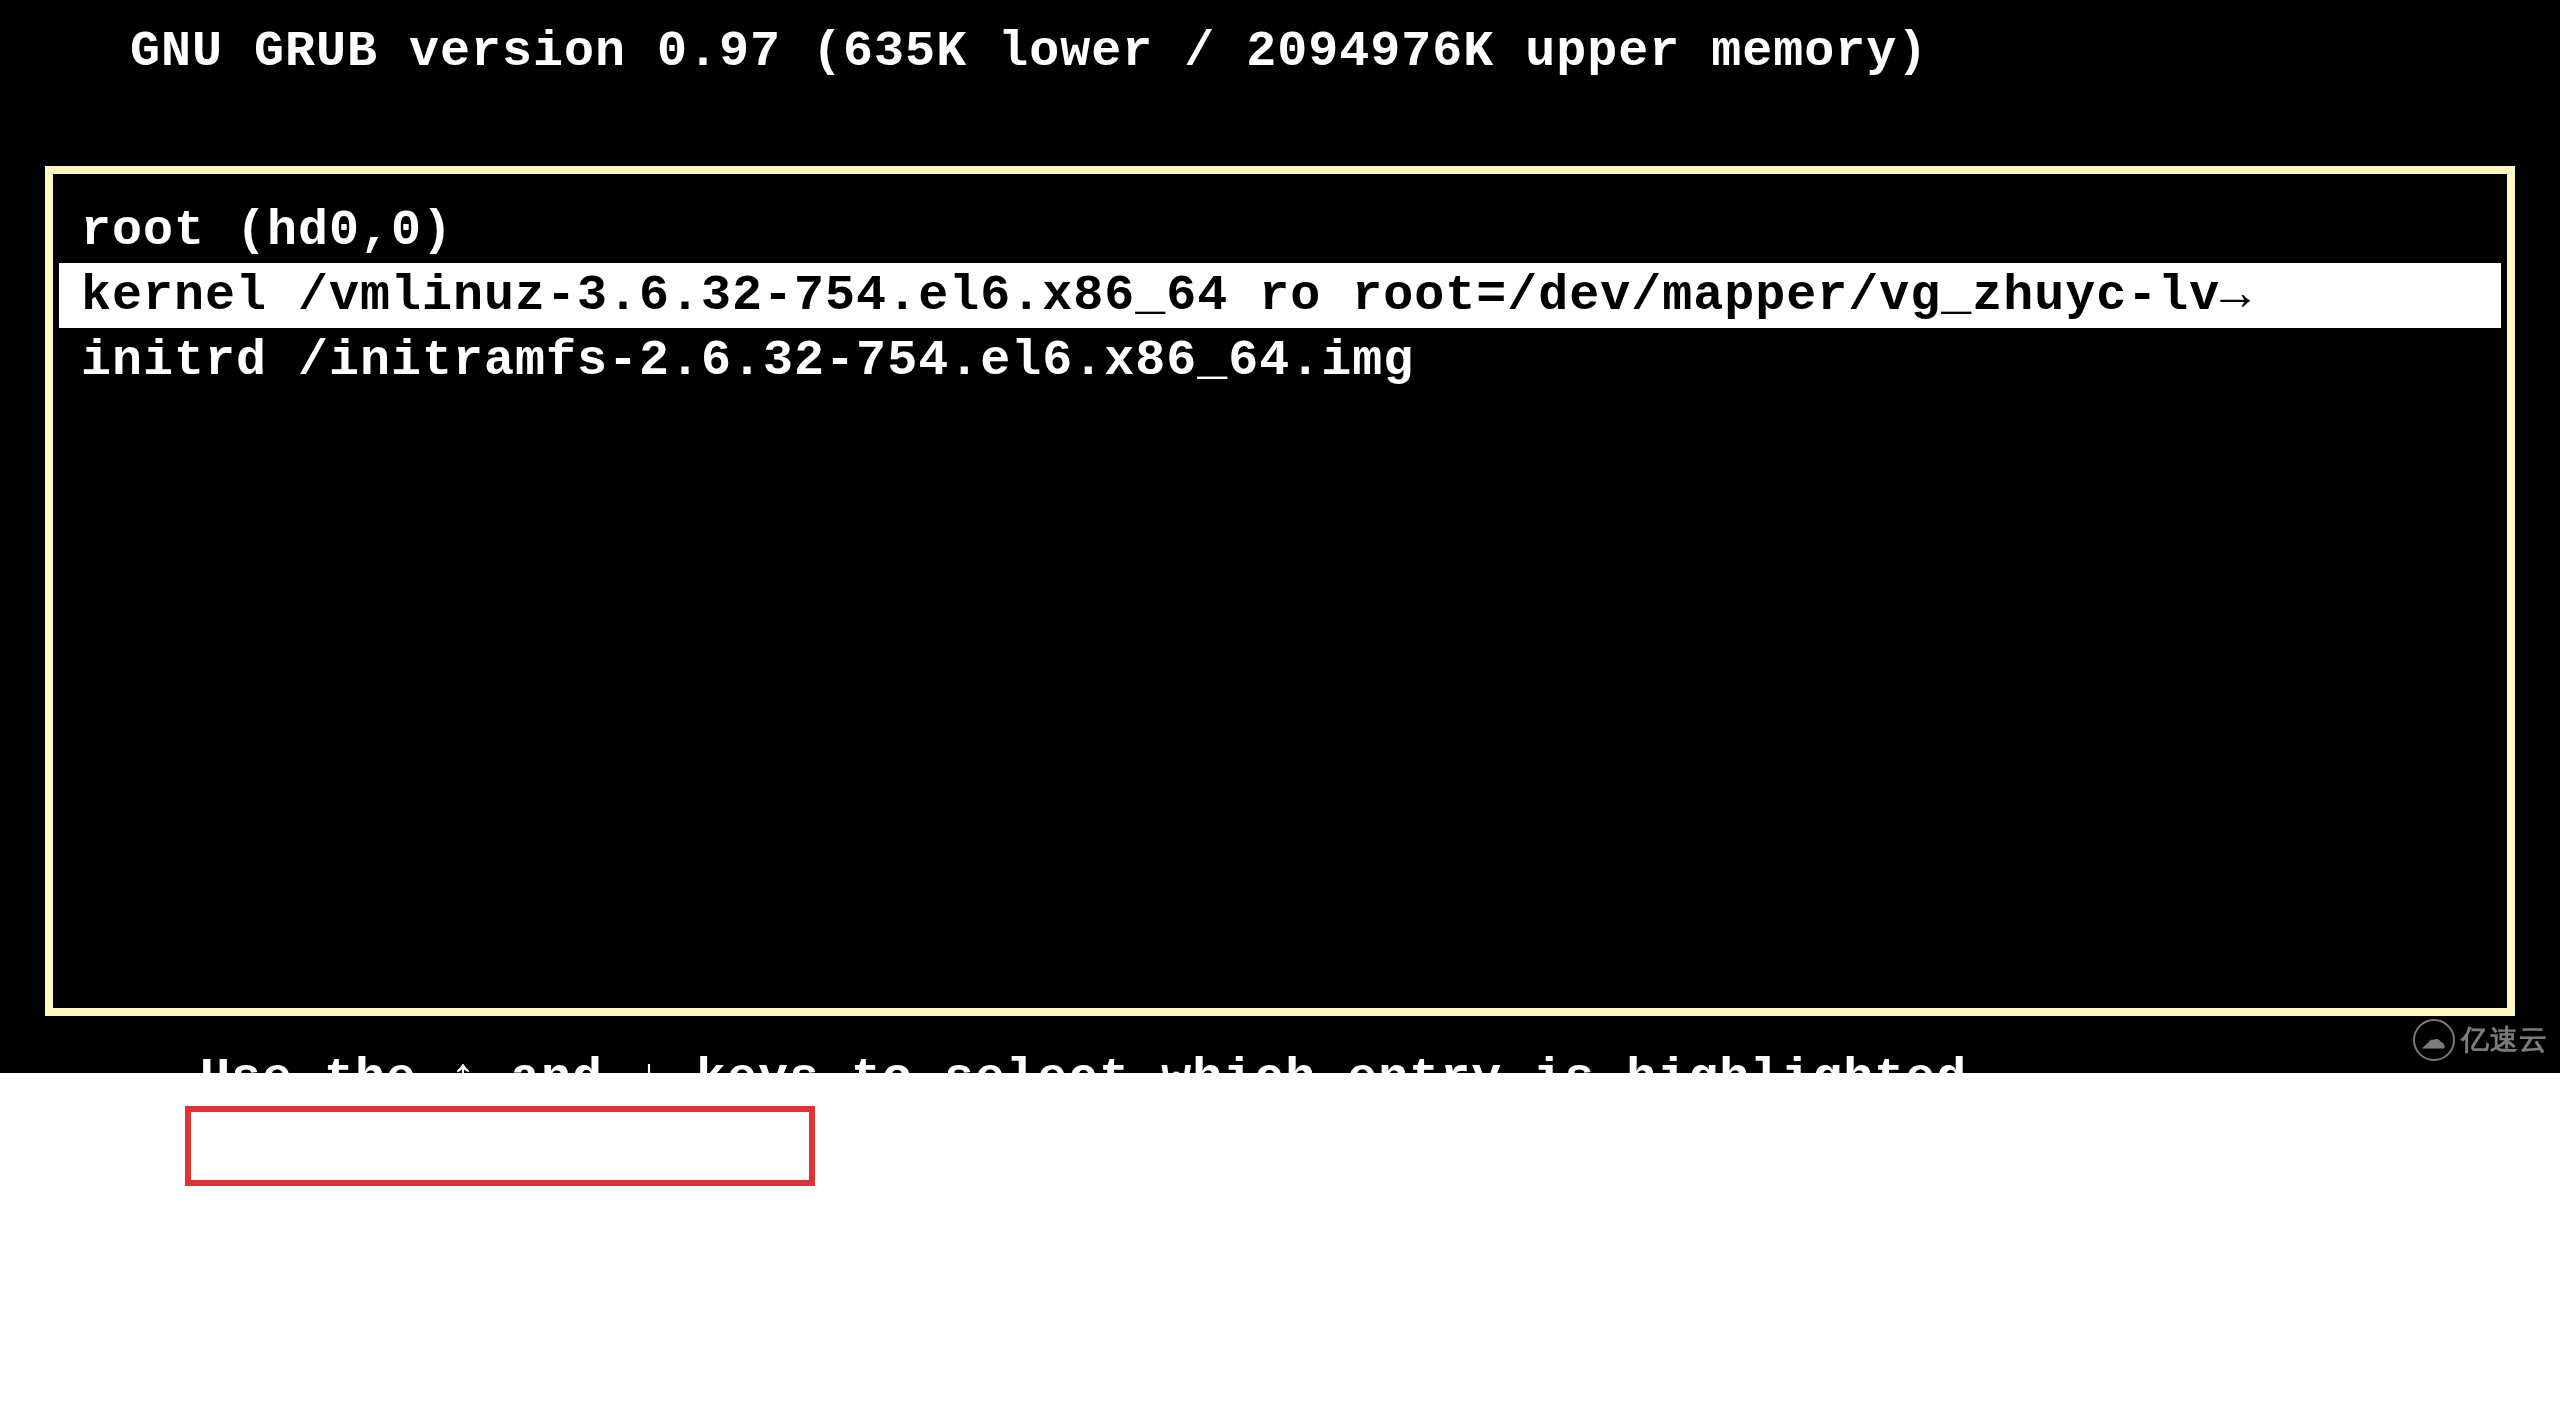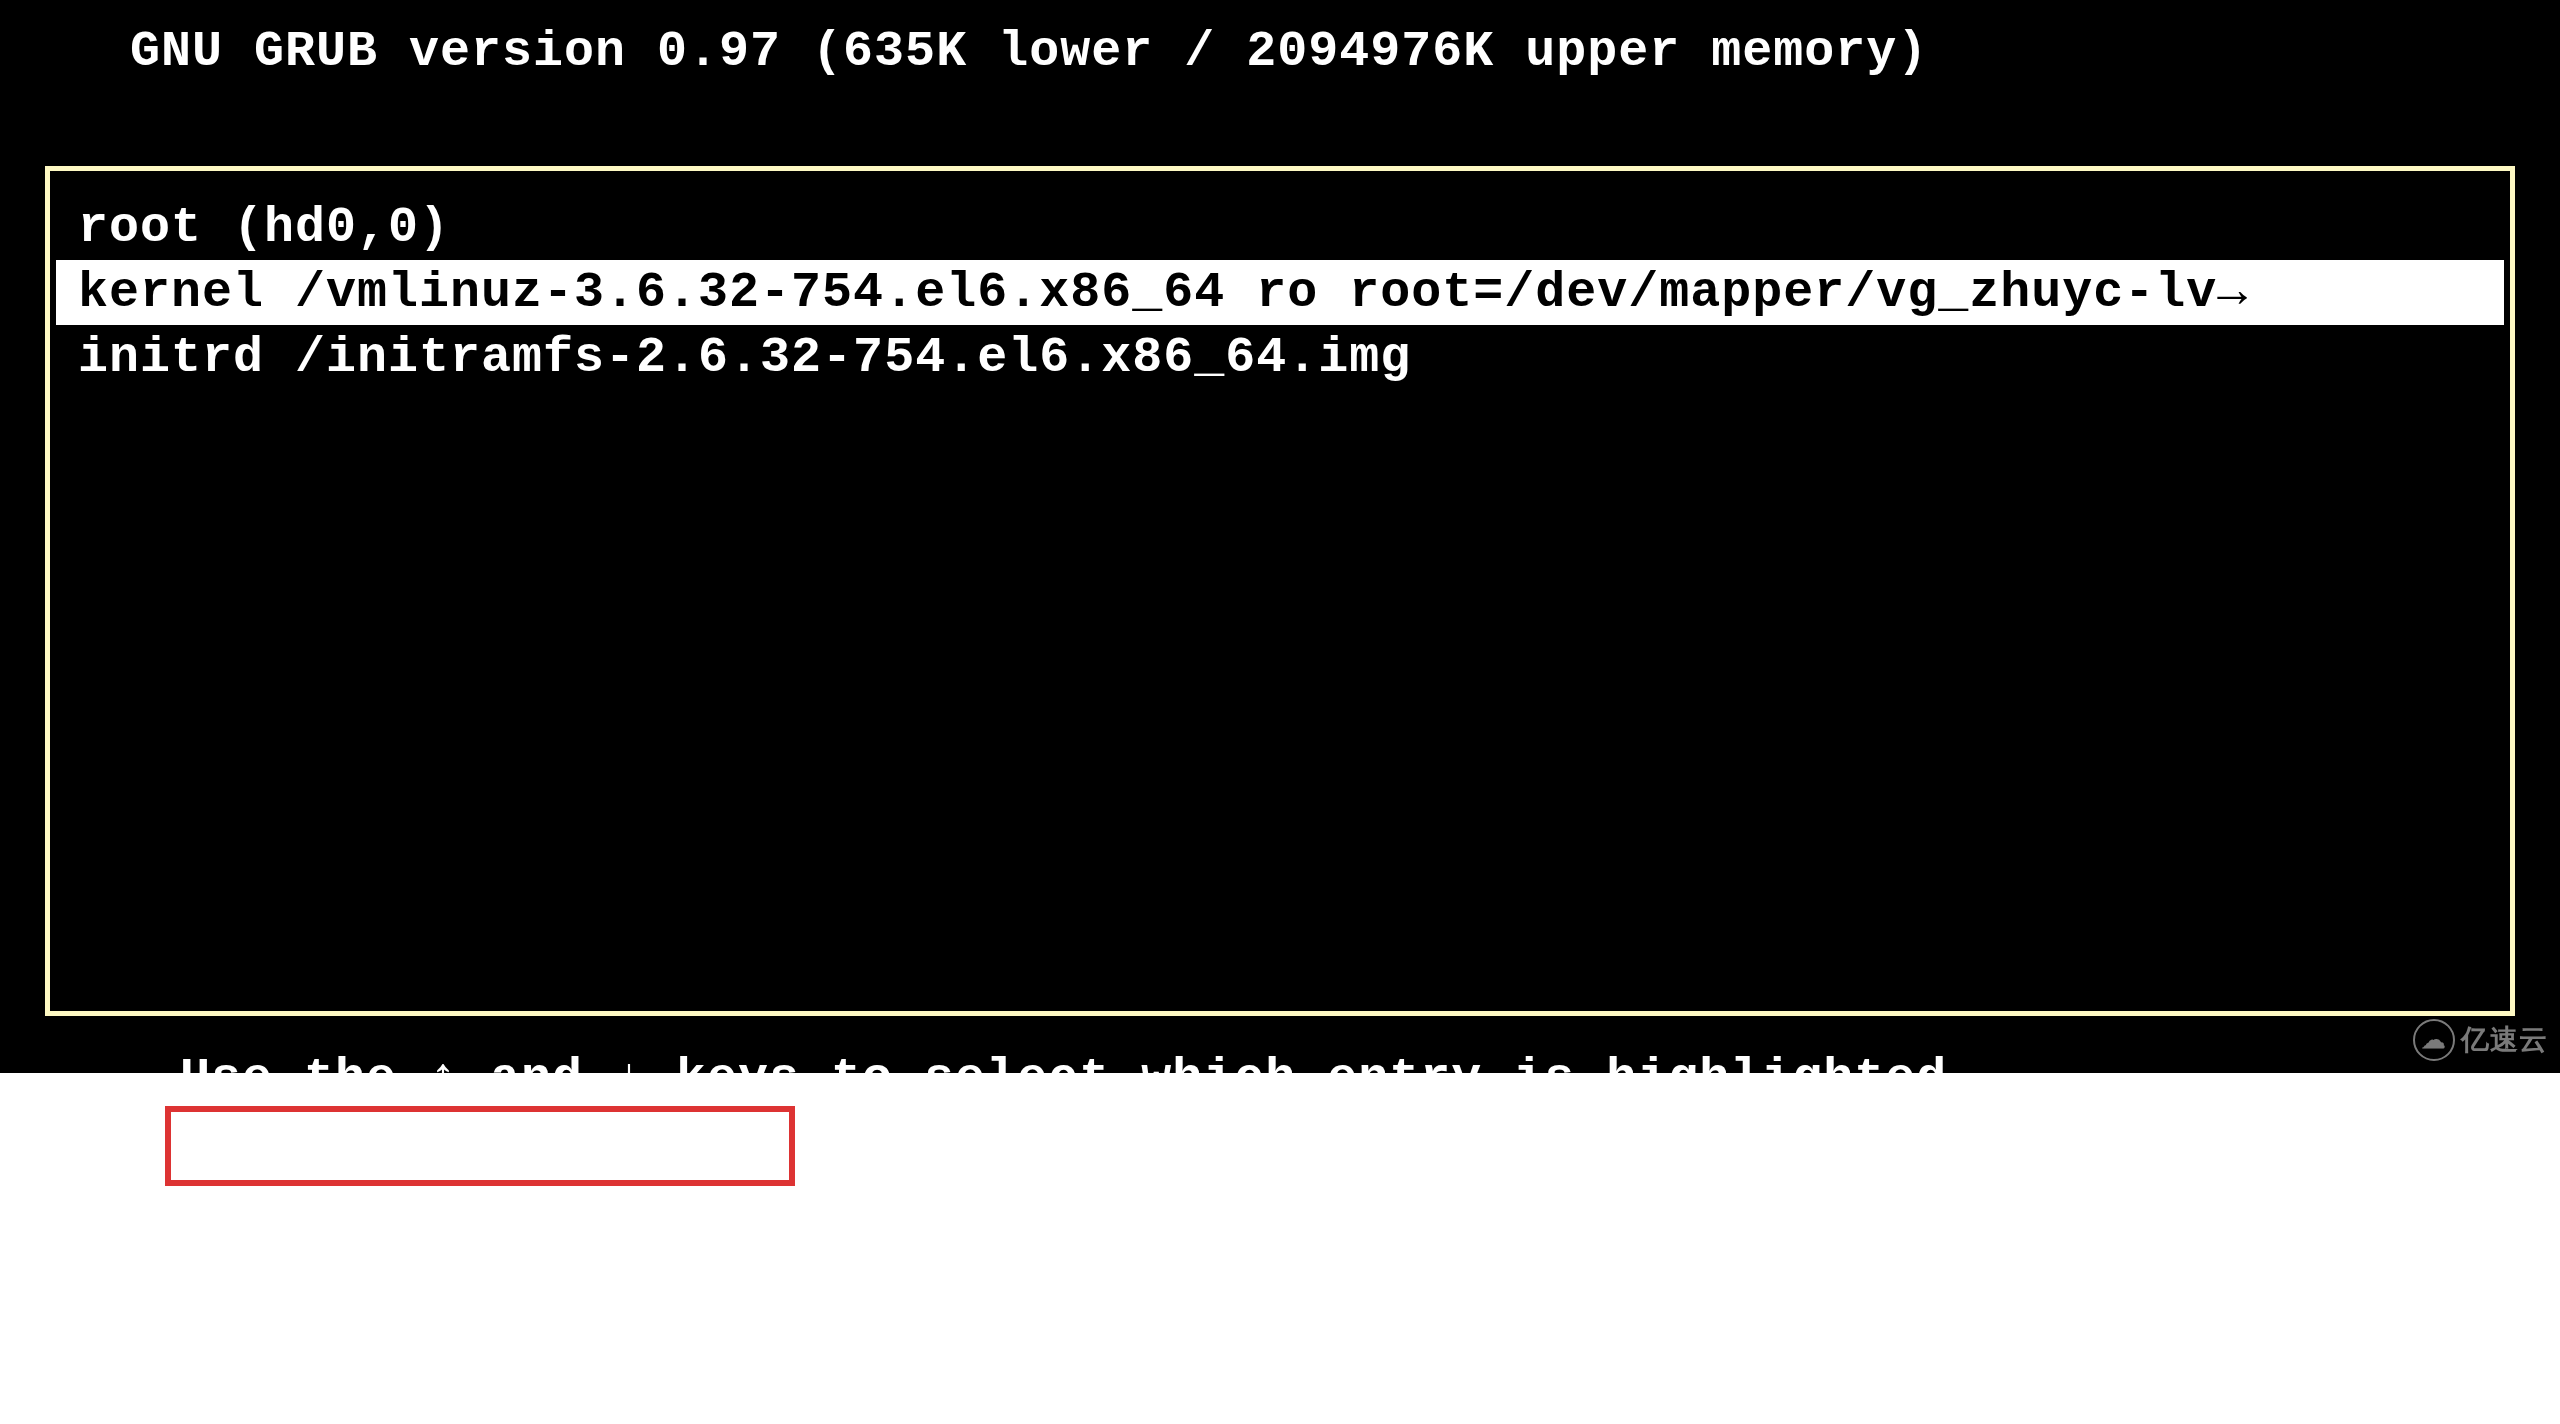--- a/index.html
+++ b/index.html
@@ -25,21 +25,21 @@
       height: 1073px;
       padding: 0;
       position: relative;
       letter-spacing: 1px;
     }
     .header {
       padding: 18px 0 0 130px;
       font-size: 50px;
     }
     .menu-box {
-      border: 5px solid #fef9c3;
+      border: 8px solid #fef9c3;
       margin: 80px 45px 0 45px;
       height: 850px;
       padding: 24px 0 8px 0;
       position: relative;
     }
     .menu-line {
       padding: 0 28px;
       white-space: pre;
       font-size: 50px;
       line-height: 1.3;
@@ -48,20 +48,21 @@
       background: #ffffff;
       color: #000000;
       margin: 0 6px;
       padding: 0 22px;
     }
     .instructions {
       padding: 30px 0 0 180px;
       font-size: 50px;
       line-height: 1.32;
       position: relative;
+      margin-left: 20px;
     }
     .instr-line {
       white-space: pre;
     }
     .red-box {
       position: absolute;
       border: 6px solid #dd3333;
       left: 165px;
       top: 90px;
       width: 630px;

